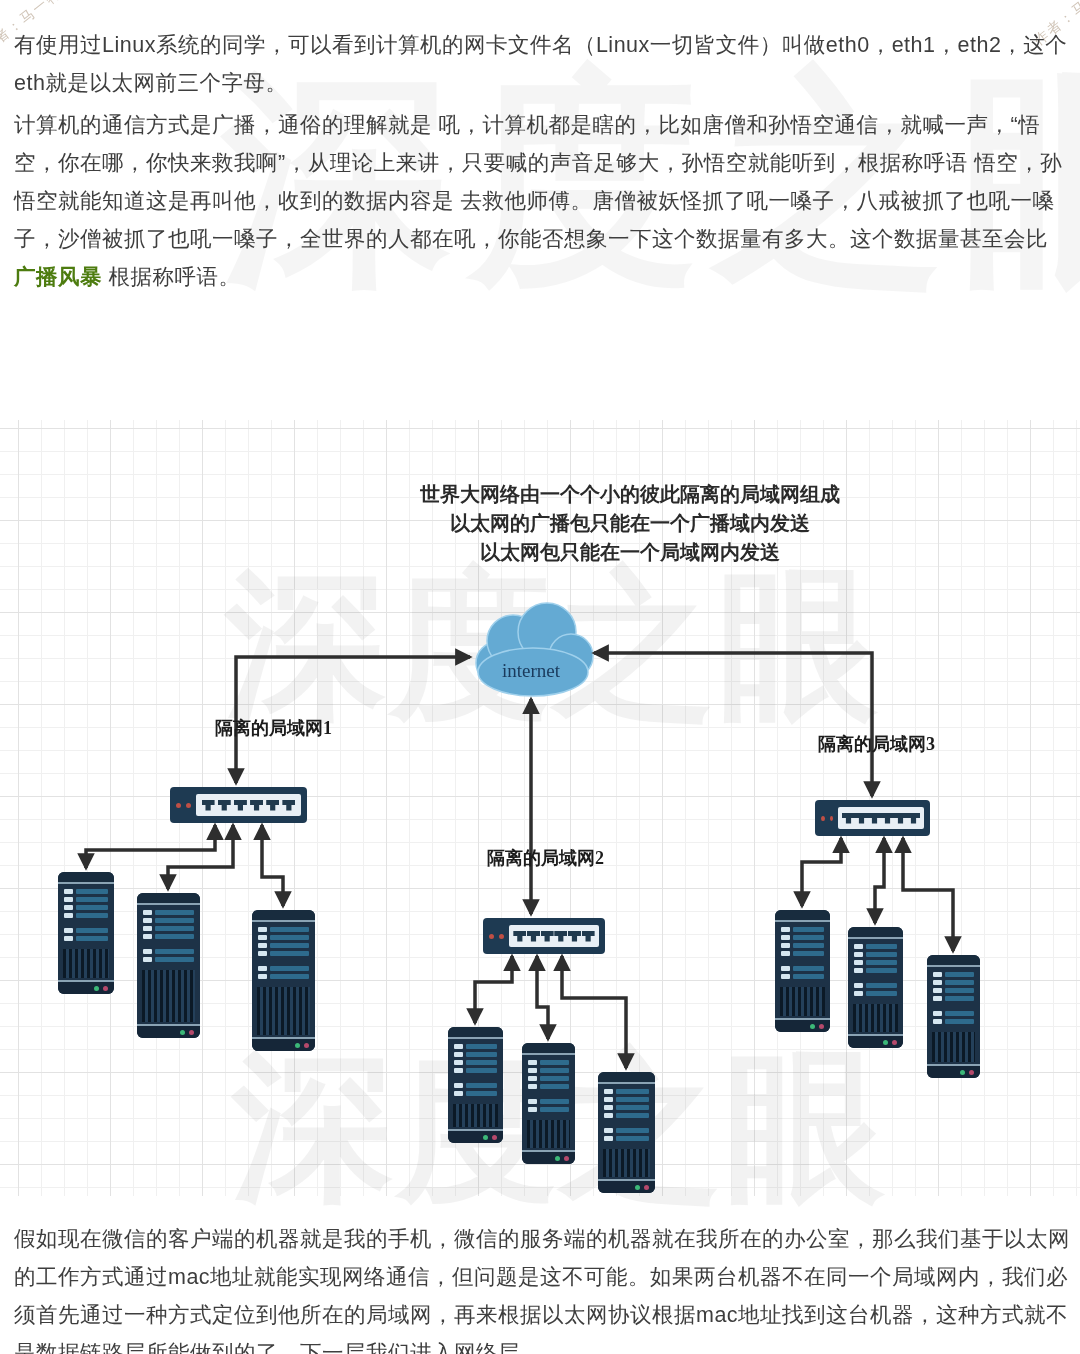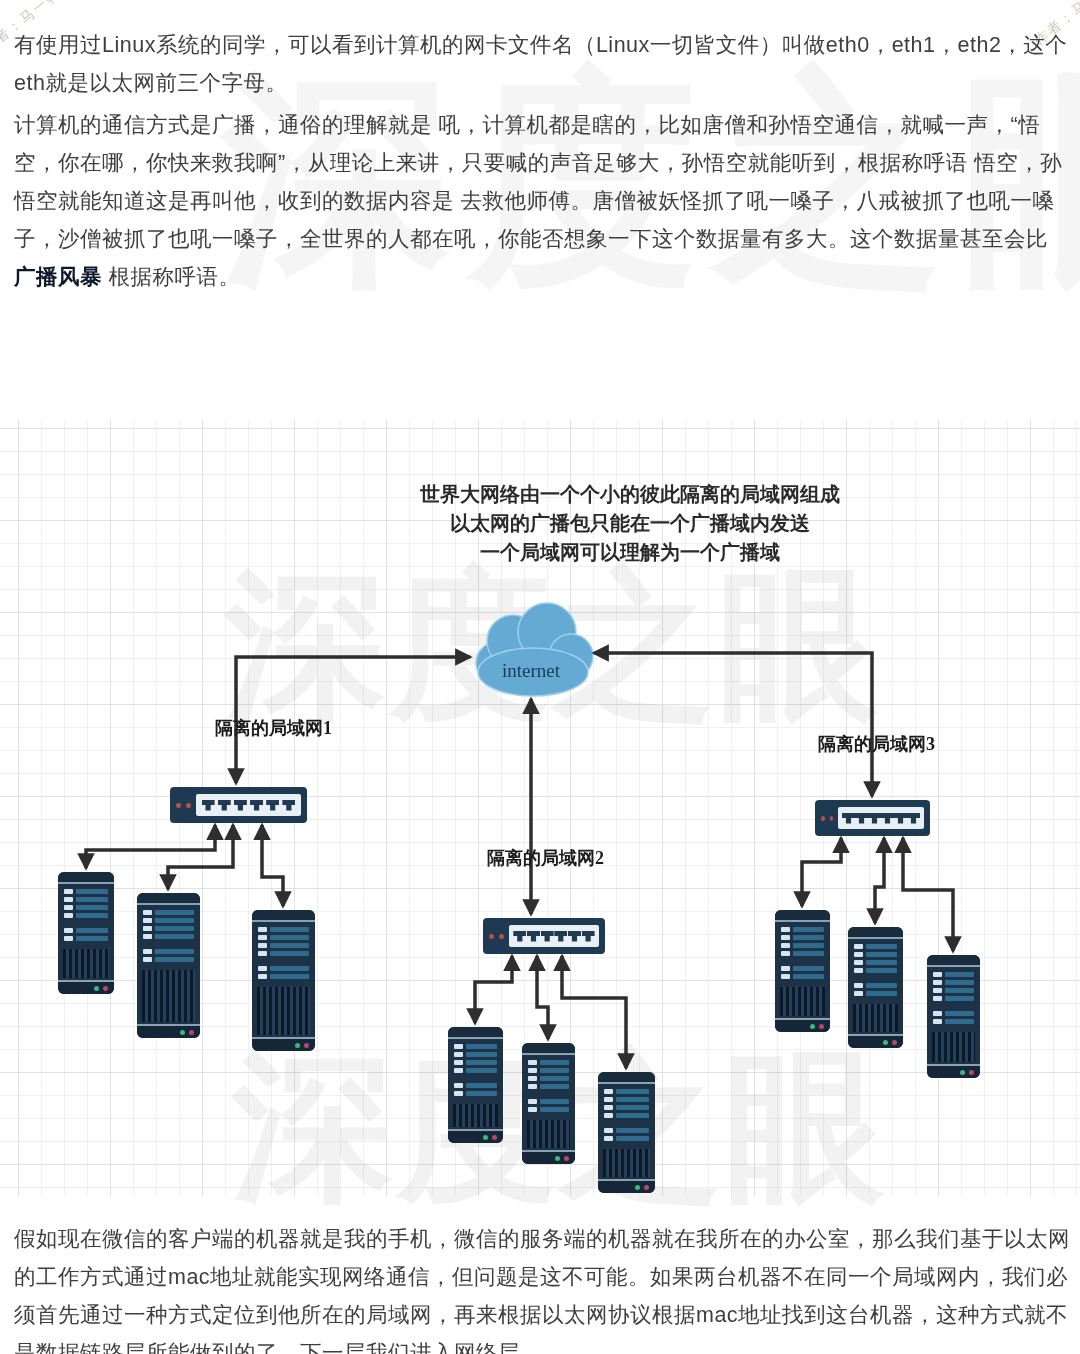--- a/index.html
+++ b/index.html
@@ -2,21 +2,21 @@
 <html><head>
 <meta charset="utf-8">
 <style>
   html,body{margin:0;padding:0;}
   .page{position:relative;width:1080px;height:1354px;background:#ffffff;overflow:hidden;
         font-family:"Liberation Sans",sans-serif;color:#3e3e3e;}
   
   .para{position:absolute;left:14px;right:8px;font-size:21.5px;line-height:38px;
         letter-spacing:.5px;z-index:3;}
   .p1{top:4px;} .p2{top:84px;} .p3{top:266px;} .p4{top:1198px;}
-  .link{color:#0f172a;font-weight:bold;cursor:pointer;}
+  .link{color:#4d7c0f;font-weight:bold;cursor:pointer;}
   
   .wm{position:absolute;font-family:"Liberation Serif",serif;font-weight:bold;
       color:rgba(90,90,90,0.08);white-space:nowrap;z-index:1;pointer-events:none;}
   .wm-top{left:222px;top:28px;font-size:230px;letter-spacing:16px;color:rgba(90,90,90,0.06);}
   .wm-author{font-size:14px;letter-spacing:2px;color:rgba(150,125,95,0.45);
              transform:rotate(-38deg);font-weight:normal;}
   
   .diagram{position:absolute;left:0;top:420px;width:1080px;height:776px;z-index:2;
     background-color:#fff;
     background-image:
@@ -75,21 +75,21 @@
   <p class="para p2"><span>计算机的通信方式是广播，通俗的理解就是 吼，计算机都是瞎的，比如唐僧和孙悟空通信，就喊一声，“悟空，你在哪，你快来救我啊”，从理论上来讲，只要喊的声音足够大，孙悟空就能听到，根据称呼语 悟空，孙悟空就能知道这是再叫他，收到的数据内容是 去救他师傅。唐僧被妖怪抓了吼一嗓子，八戒被抓了也吼一嗓子，沙僧被抓了也吼一嗓子，全世界的人都在吼，你能否想象一下这个数据量有多大。这个数据量甚至会比 </span><span class="link">广播风暴</span><span> 根据称呼语。</span></p>
   <p class="para p4">假如现在微信的客户端的机器就是我的手机，微信的服务端的机器就在我所在的办公室，那么我们基于以太网的工作方式通过mac地址就能实现网络通信，但问题是这不可能。如果两台机器不在同一个局域网内，我们必须首先通过一种方式定位到他所在的局域网，再来根据以太网协议根据mac地址找到这台机器，这种方式就不是数据链路层所能做到的了，下一层我们进入网络层。</p>
 
   <div class="diagram">
     <div class="wm wm-mid">深度之眼</div>
     <div class="wm wm-bot">深度之眼</div>
 
     <div class="dtitle">
       <div>世界大网络由一个个小的彼此隔离的局域网组成</div>
       <div>以太网的广播包只能在一个广播域内发送</div>
-      <div>一个局域网可以理解为一个广播域</div>
+      <div>以太网包只能在一个局域网内发送</div>
     </div>
 
     <svg class="overlay" width="1080" height="776" viewBox="0 0 1080 776">
       <defs>
         <marker id="ah" viewBox="0 0 10 10" refX="8.5" refY="5" markerWidth="5" markerHeight="5" orient="auto-start-reverse">
           <path d="M0 0 L10 5 L0 10 z" fill="#2e2e2e"></path>
         </marker>
       </defs>
       <g fill="#64aad3" stroke="#9fd0ec" stroke-width="1.5">
         <circle cx="497" cy="243" r="21"></circle>

